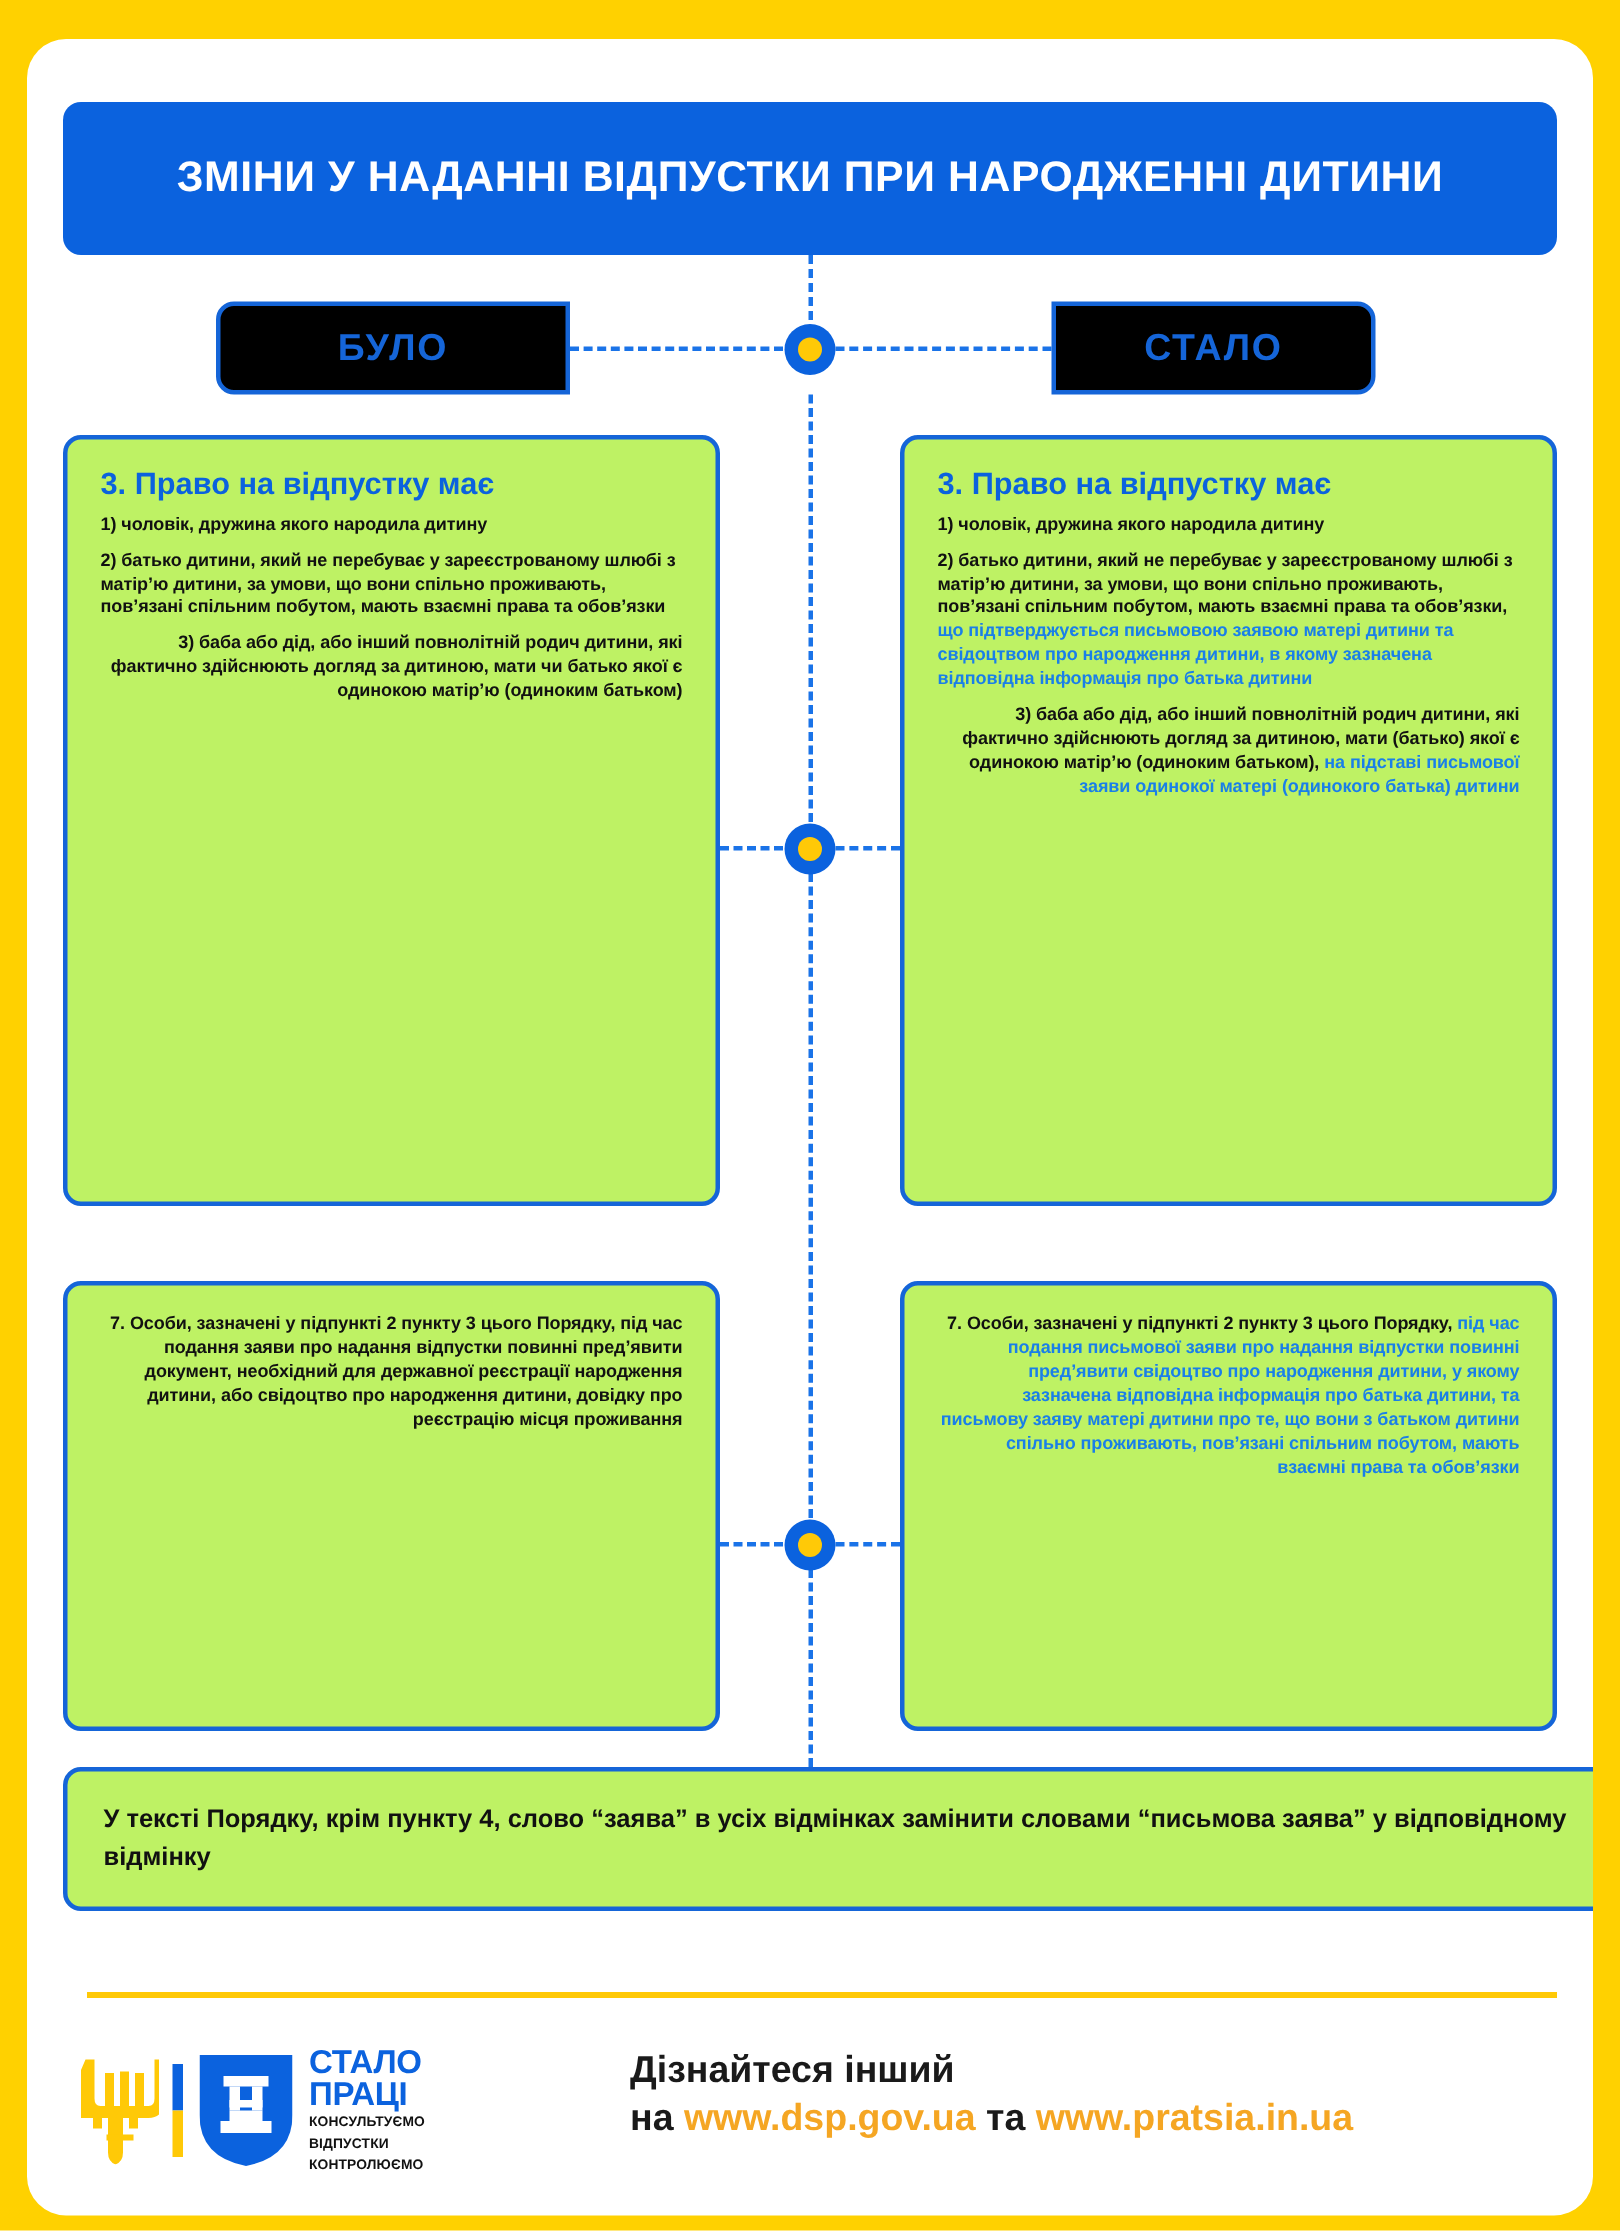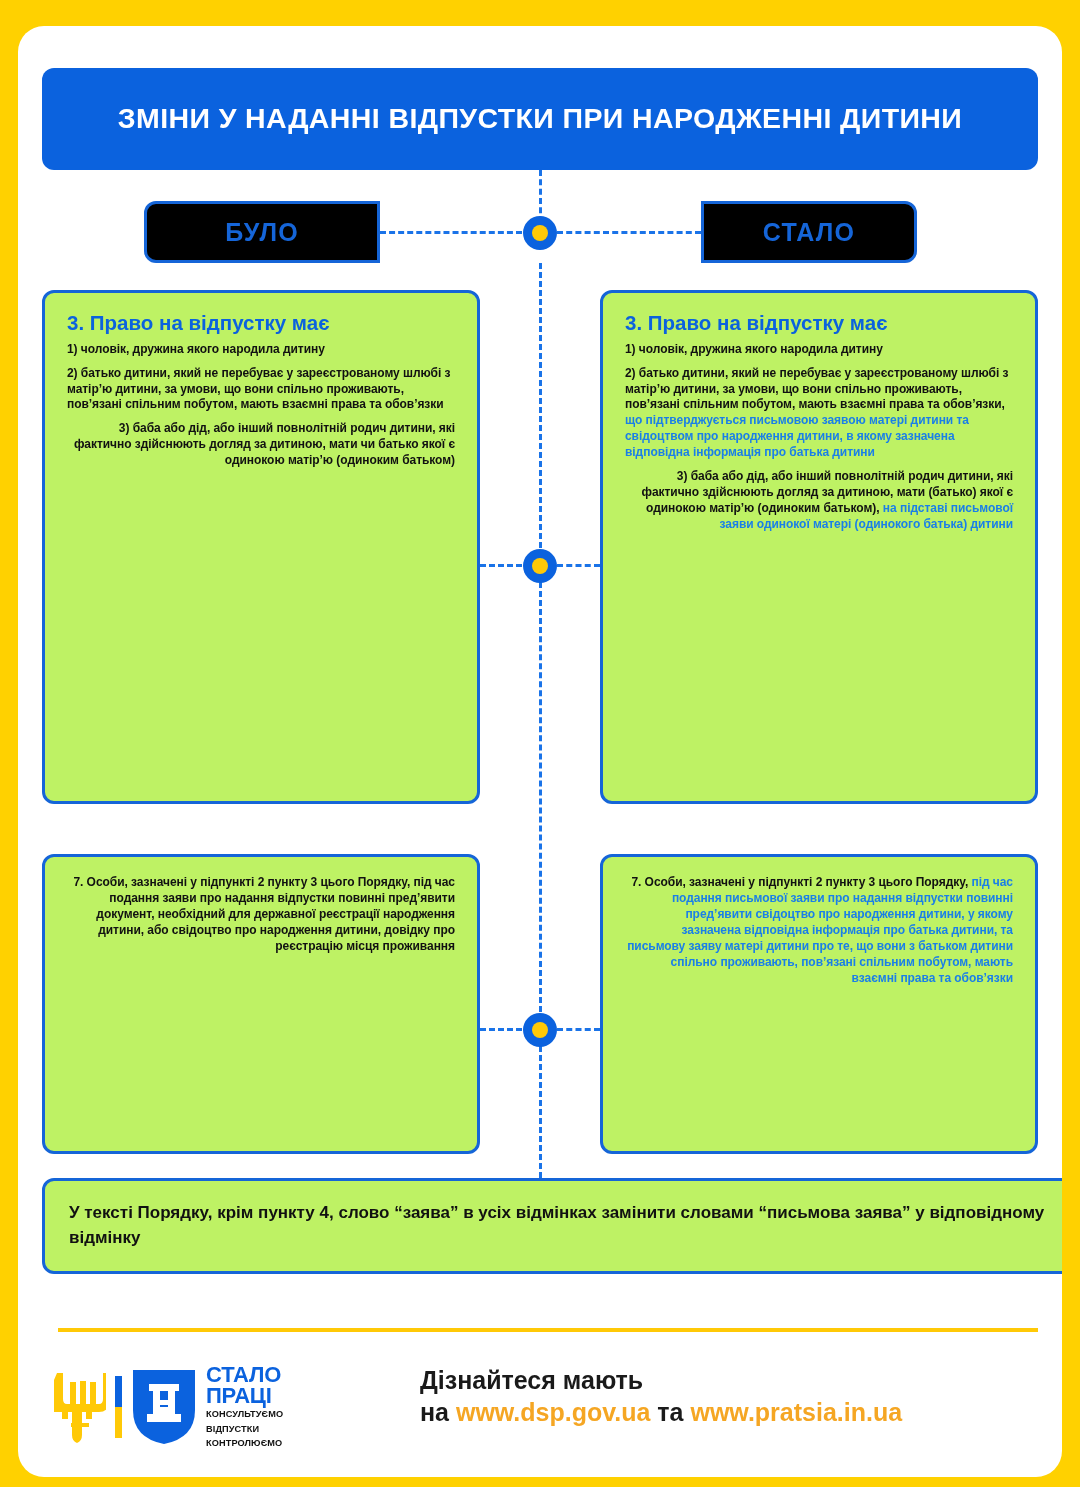--- a/index.html
+++ b/index.html
@@ -330,17 +330,17 @@
     <div class="dp-words">
       <div class="dp-main">СТАЛО</div>
       <div class="dp-main">ПРАЦІ</div>
       <div class="dp-sub">КОНСУЛЬТУЄМО</div>
       <div class="dp-sub">ВІДПУСТКИ</div>
       <div class="dp-sub">КОНТРОЛЮЄМО</div>
     </div>
   </div>
 
   <div class="footer-cta">
-    <div class="cta-line1">Дізнайтеся мають</div>
+    <div class="cta-line1">Дізнайтеся інший</div>
     <div class="cta-line2"><span>на </span><span class="url">www.dsp.gov.ua</span><span> та </span><span class="url">www.pratsia.in.ua</span></div>
   </div>
 
 </div>
 
 </body></html>

